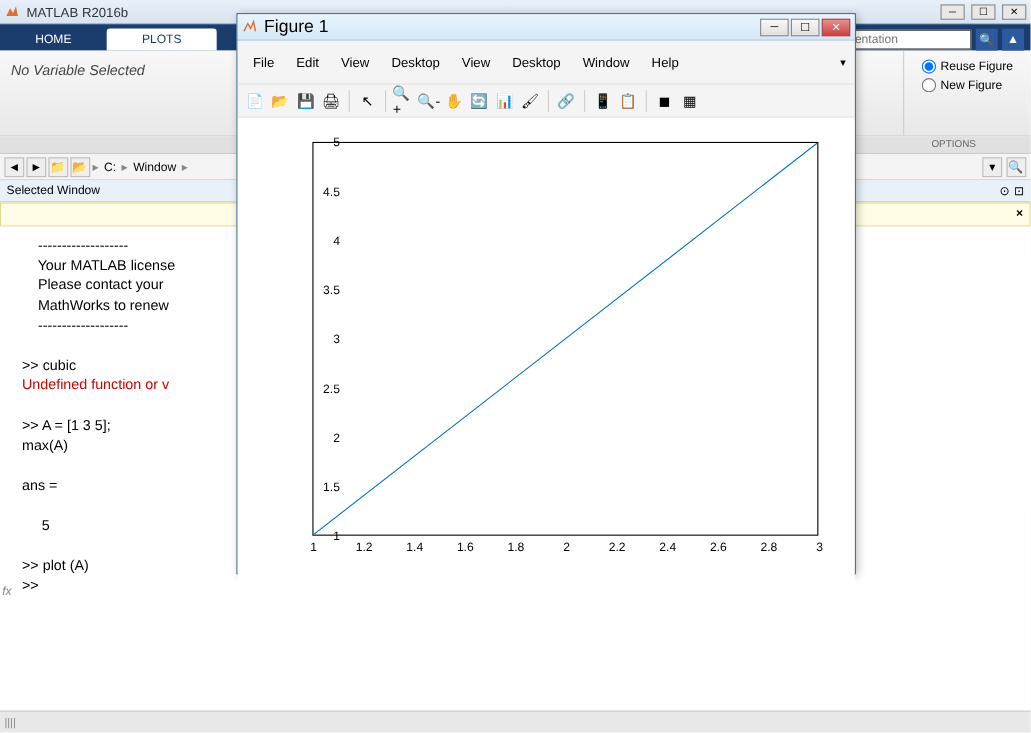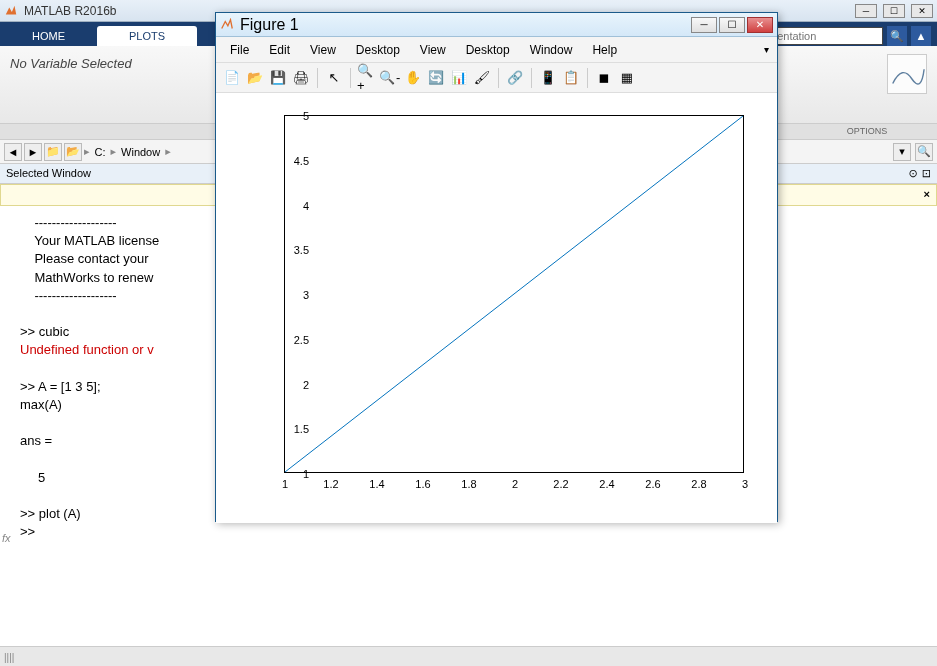--- a/index.html
+++ b/index.html
@@ -50,21 +50,21 @@
 
 
 .figure-window { position: absolute; left: 215px; top: 12px; width: 563px; height: 510px; background: #f0f0f0; border: 1px solid #1a5a8a; box-shadow: 2px 2px 8px rgba(0,0,0,0.3); }
 .fig-title-bar { height: 24px; background: linear-gradient(#e8f4fc, #d4e8f8); border-bottom: 1px solid #a0c0d8; display: flex; align-items: center; padding: 0 4px; }
 .fig-icon { width: 14px; height: 14px; margin-right: 6px; }
 .fig-title { font-size: 16px; flex: 1; }
 .fig-win-btns { display: flex; gap: 2px; }
 .fig-win-btn { width: 26px; height: 16px; border: 1px solid #888; background: linear-gradient(#f8f8f8,#e0e0e0); font-size: 10px; display: flex; align-items: center; justify-content: center; cursor: pointer; }
 .fig-win-btn.close { background: linear-gradient(#e89090,#d04040); color: #fff; border-color: #a03030; }
 
-.fig-menu-bar { height: 26px; background: #f4f4f4; display: flex; align-items: center; padding: 0 4px; font-size: 12px; border-bottom: 1px solid #ddd; }
+.fig-menu-bar { height: 40px; background: #f4f4f4; display: flex; align-items: center; padding: 0 4px; font-size: 12px; border-bottom: 1px solid #ddd; }
 .fig-menu { padding: 2px 10px; cursor: pointer; }
 .menu-collapse { margin-left: auto; font-size: 10px; cursor: pointer; padding: 0 4px; }
 
 .fig-toolbar { height: 30px; background: #f4f4f4; display: flex; align-items: center; gap: 3px; padding: 0 6px; border-bottom: 1px solid #ddd; }
 .tb-btn { width: 20px; height: 20px; display: flex; align-items: center; justify-content: center; cursor: pointer; font-size: 13px; }
 .tb-sep { width: 1px; height: 20px; background: #ccc; margin: 0 3px; }
 
 .fig-canvas { position: relative; width: 100%; height: 430px; background: #fff; }
 .axes-box { position: absolute; left: 68px; top: 22px; width: 460px; height: 358px; border: 1px solid #000; }
 .plot-line { stroke: #0072bd; stroke-width: 1; fill: none; }
@@ -98,20 +98,30 @@
       <div class="search-btn">🔍</div>
       <div class="search-btn" style="font-weight:bold">▲</div>
     </div>
   </div>
 
   <div class="ribbon-body">
     <div class="var-panel">No Variable Selected</div>
     <svg class="preview-box" viewBox="0 0 40 40">
         <path d="M5 30 Q15 10 25 25 T38 15" stroke="#6080a0" fill="none" stroke-width="1.5"></path>
       </svg>
+    <div class="opts-panel">
+      <label>
+          <input type="radio" name="figopt" checked="" style=""> 
+          <span>Reuse Figure</span>
+        </label>
+      <label>
+          <input type="radio" name="figopt" style=""> 
+          <span>New Figure</span>
+        </label>
+    </div>
   </div>
 
   <div class="section-labels">
     <div class="section-label">SELECTION</div>
     <div class="section-label" style="flex:0 0 140px">OPTIONS</div>
   </div>
 
   <div class="path-bar">
     <div class="nav-arrow">◄</div>
     <div class="nav-arrow">►</div>

